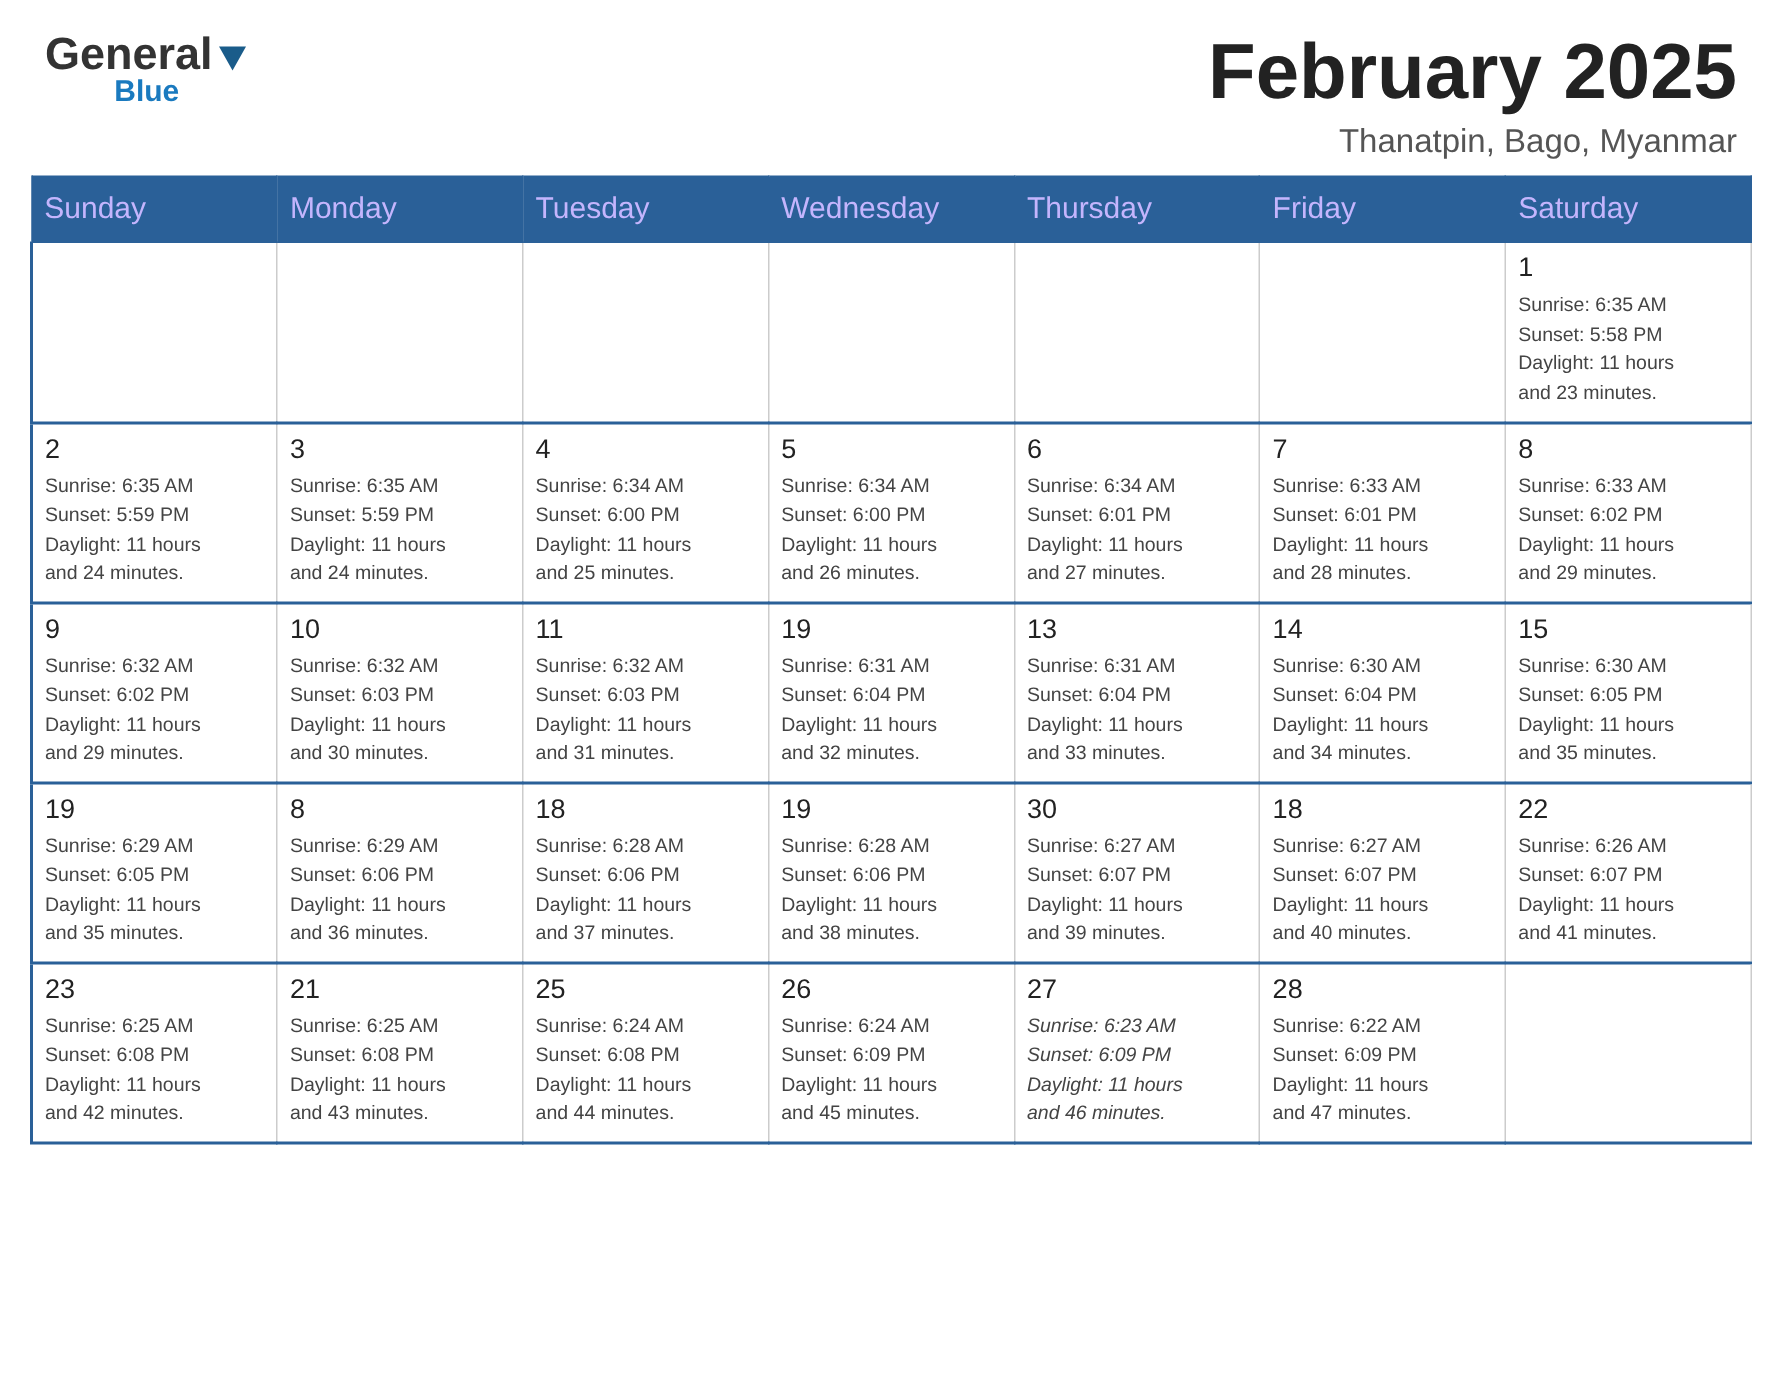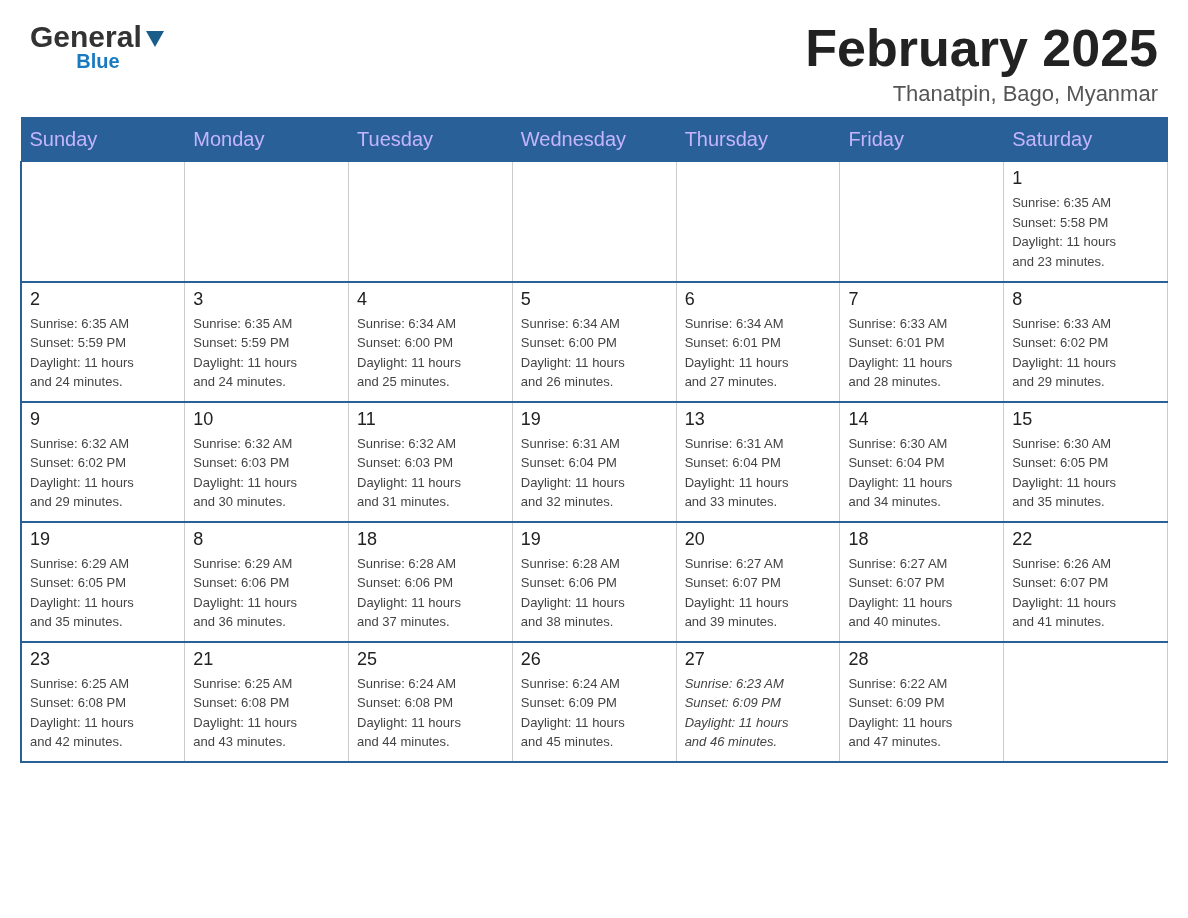--- a/index.html
+++ b/index.html
@@ -251,21 +251,21 @@
 and 37 minutes.</div>
           </td>
           <td>
             <span class="day-number">19</span>
             <div class="day-info" style="white-space: pre-line;">Sunrise: 6:28 AM
 Sunset: 6:06 PM
 Daylight: 11 hours
 and 38 minutes.</div>
           </td>
           <td>
-            <span class="day-number">20</span>
+            <span class="day-number">30</span>
             <div class="day-info" style="white-space: pre-line;">Sunrise: 6:27 AM
 Sunset: 6:07 PM
 Daylight: 11 hours
 and 39 minutes.</div>
           </td>
           <td>
             <span class="day-number">18</span>
             <div class="day-info" style="white-space: pre-line;">Sunrise: 6:27 AM
 Sunset: 6:07 PM
 Daylight: 11 hours

